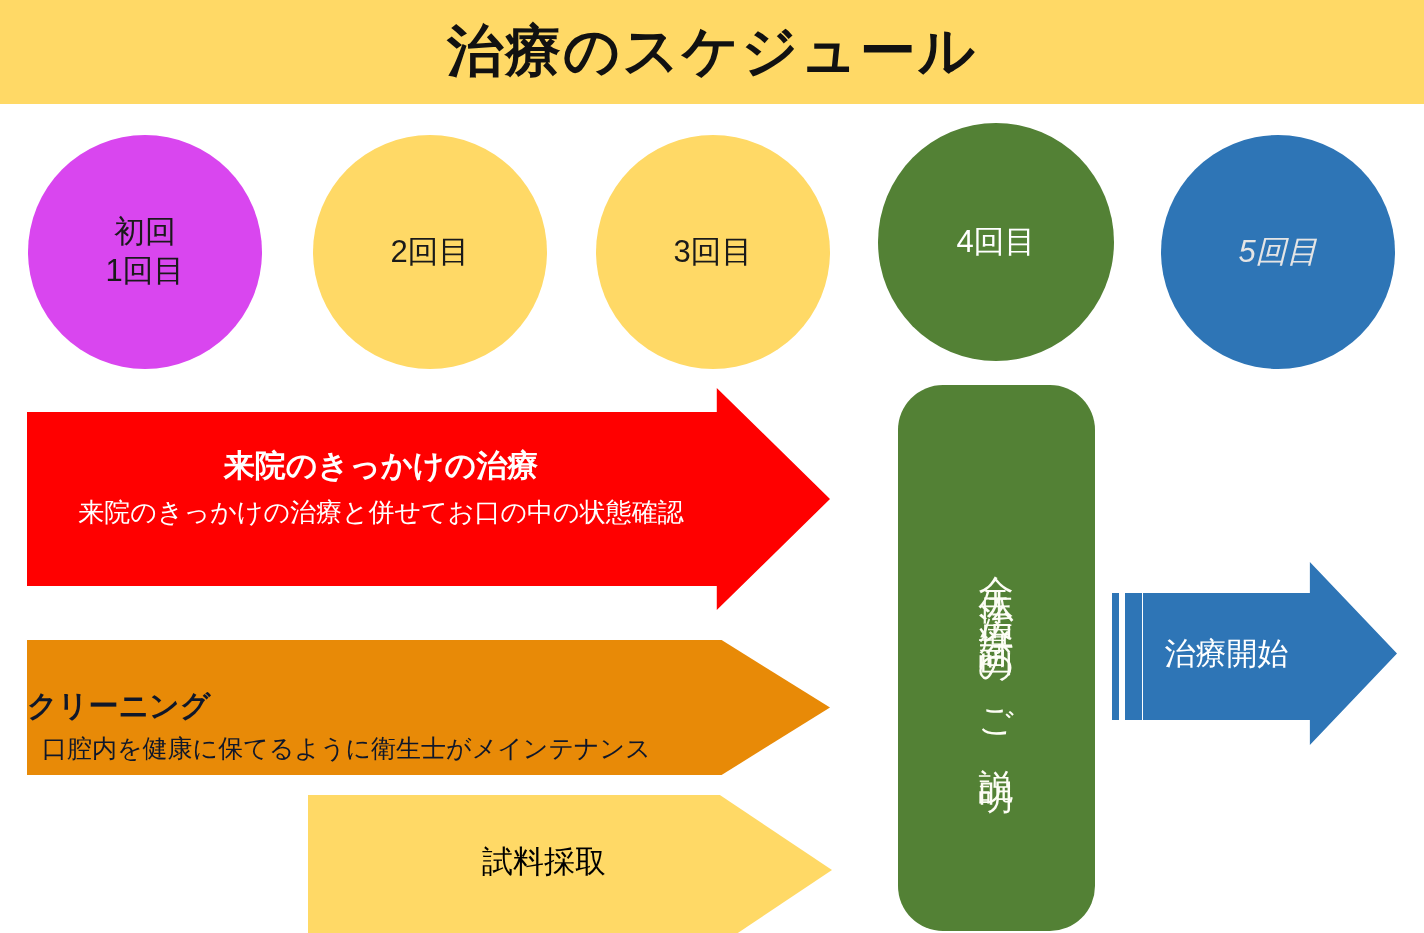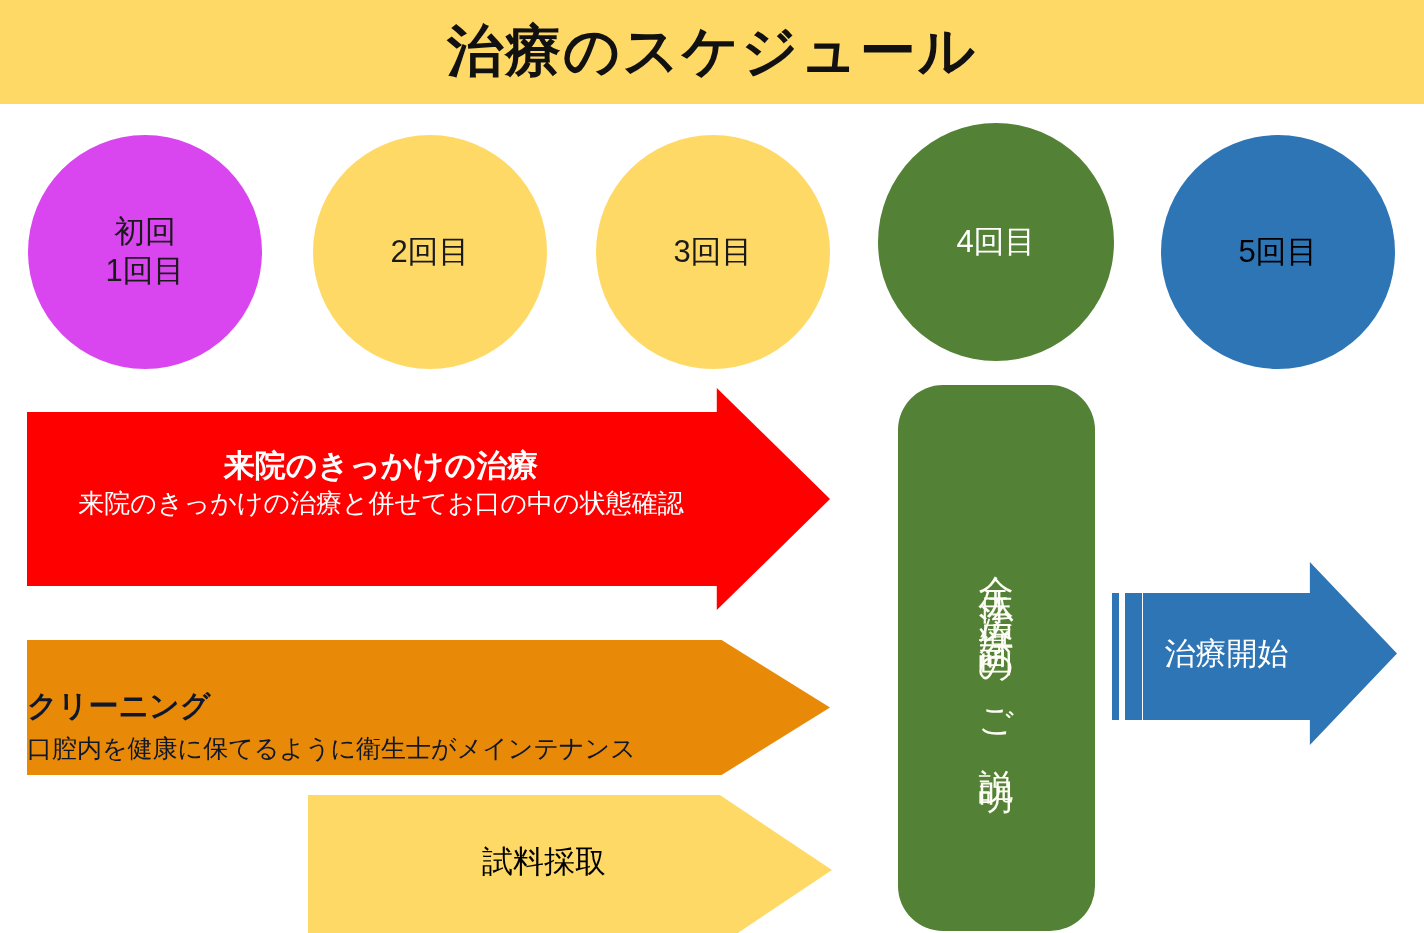--- a/index.html
+++ b/index.html
@@ -23,43 +23,43 @@
   
   .circle{
     position:absolute;top:135px;width:234px;height:234px;border-radius:50%;
     display:flex;align-items:center;justify-content:center;text-align:center;
     font-size:31px;line-height:1.25;white-space:pre-line;
   }
   .c1{left:28px;background:#d946ef;color:#1a1a1a;}
   .c2{left:313px;background:#FFD966;color:#1a1a1a;}
   .c3{left:596px;background:#FFD966;color:#1a1a1a;}
   .c4{left:878px;top:123px;width:236px;height:238px;background:#538135;color:#ffffff;text-align:center;}
-  .c5{left:1161px;background:#2E75B6;color:#000000;}
+  .c5{left:1161px;background:#2E75B6;color:#e5e5e5;font-style:italic;}
   
   .arrow-red{
     position:absolute;left:27px;top:388px;width:803px;height:222px;
     background:#FF0000;
     clip-path:polygon(0 10.8%,85.9% 10.8%,85.9% 0,100% 50%,85.9% 100%,85.9% 89.2%,0 89.2%);
   }
   .arrow-red .txt{
     position:absolute;left:4px;top:58px;width:700px;text-align:center;color:#fff;
   }
   .arrow-red .t1{font-size:31px;font-weight:bold;line-height:1.3;}
-  .arrow-red .t2{font-size:26px;white-space:nowrap;}
+  .arrow-red .t2{font-size:26px;margin-top:9px;white-space:nowrap;}
   
   .arrow-orange{
     position:absolute;left:27px;top:640px;width:803px;height:135px;
     background:#E88A07;
     clip-path:polygon(0 0,86.5% 0,100% 50%,86.5% 100%,0 100%);
   }
   .arrow-orange .txt{
     position:absolute;left:0;top:20px;width:740px;color:#0f172a;margin-top:27px;
   }
   .arrow-orange .t1{font-size:30px;font-weight:bold;line-height:1.25;}
-  .arrow-orange .t2{font-size:25px;margin-top:7px;white-space:nowrap;}
+  .arrow-orange .t2{font-size:25px;margin-top:7px;white-space:nowrap;padding-left:15px;}
   
   .arrow-yellow{
     position:absolute;left:308px;top:795px;width:524px;height:150px;
     background:#FFD966;
     clip-path:polygon(0 0,78.6% 0,100% 50%,78.6% 100%,0 100%);
   }
   .arrow-yellow .txt{
     position:absolute;left:30px;top:46px;width:412px;text-align:center;
     color:#000000;font-size:31px;
   }

